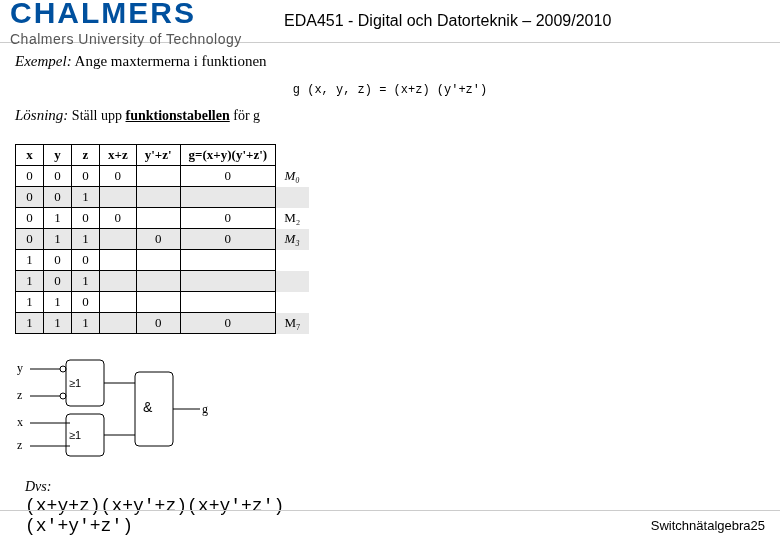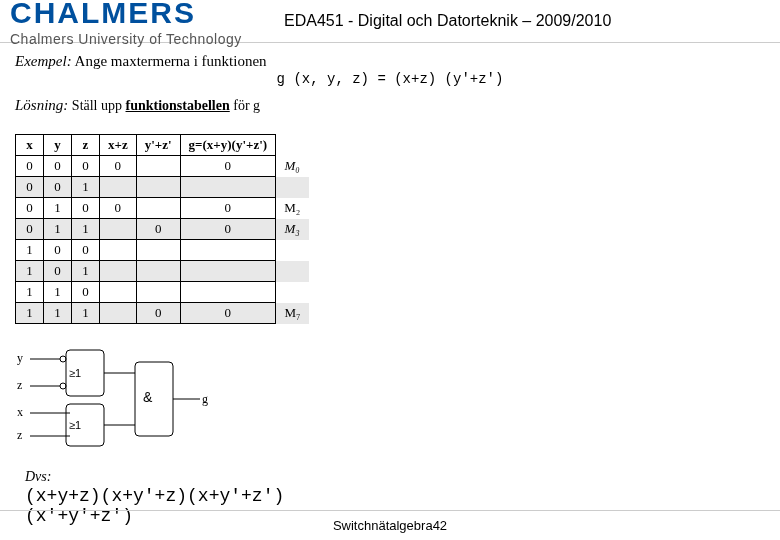--- a/index.html
+++ b/index.html
@@ -67,23 +67,23 @@
     }
     .example-title {
       font-style: italic;
       font-size: 15px;
     }
     .example-text {
       font-size: 15px;
     }
     .func-eq {
       font-family: 'Courier New', monospace;
-      font-size: 14px;
+      font-size: 12px;
       text-align: center;
-      margin-top: 1px;
+      margin-top: 13px;
     }
 
     
     #solution-section {
       margin-bottom: 20px;
     }
     .solution-title {
       font-style: italic;
       font-size: 15px;
     }
@@ -131,21 +131,21 @@
     
     #footer {
       position: absolute;
       bottom: 0;
       left: 0;
       right: 0;
       height: 30px;
       border-top: 1px solid #ccc;
       display: flex;
       align-items: center;
-      justify-content: center;
+      justify-content: flex-end;
       padding: 0 15px;
       font-size: 13px;
       font-family: Arial, sans-serif;
     }
 
     
     #circuit-area {
       width: 200px;
       height: 130px;
     }
@@ -321,14 +321,14 @@
         <span class="dvs-label">Dvs:</span>
       </div>
       <div class="maxterm-expr">(x+y+z)(x+y'+z)(x+y'+z')(x'+y'+z')</div>
     </div>
 
   </div>
 </div>
 
 <div id="footer">
   <span>Switchnätalgebra</span>
-  <span>42</span>
+  <span>25</span>
 </div>
 
 </body></html>

